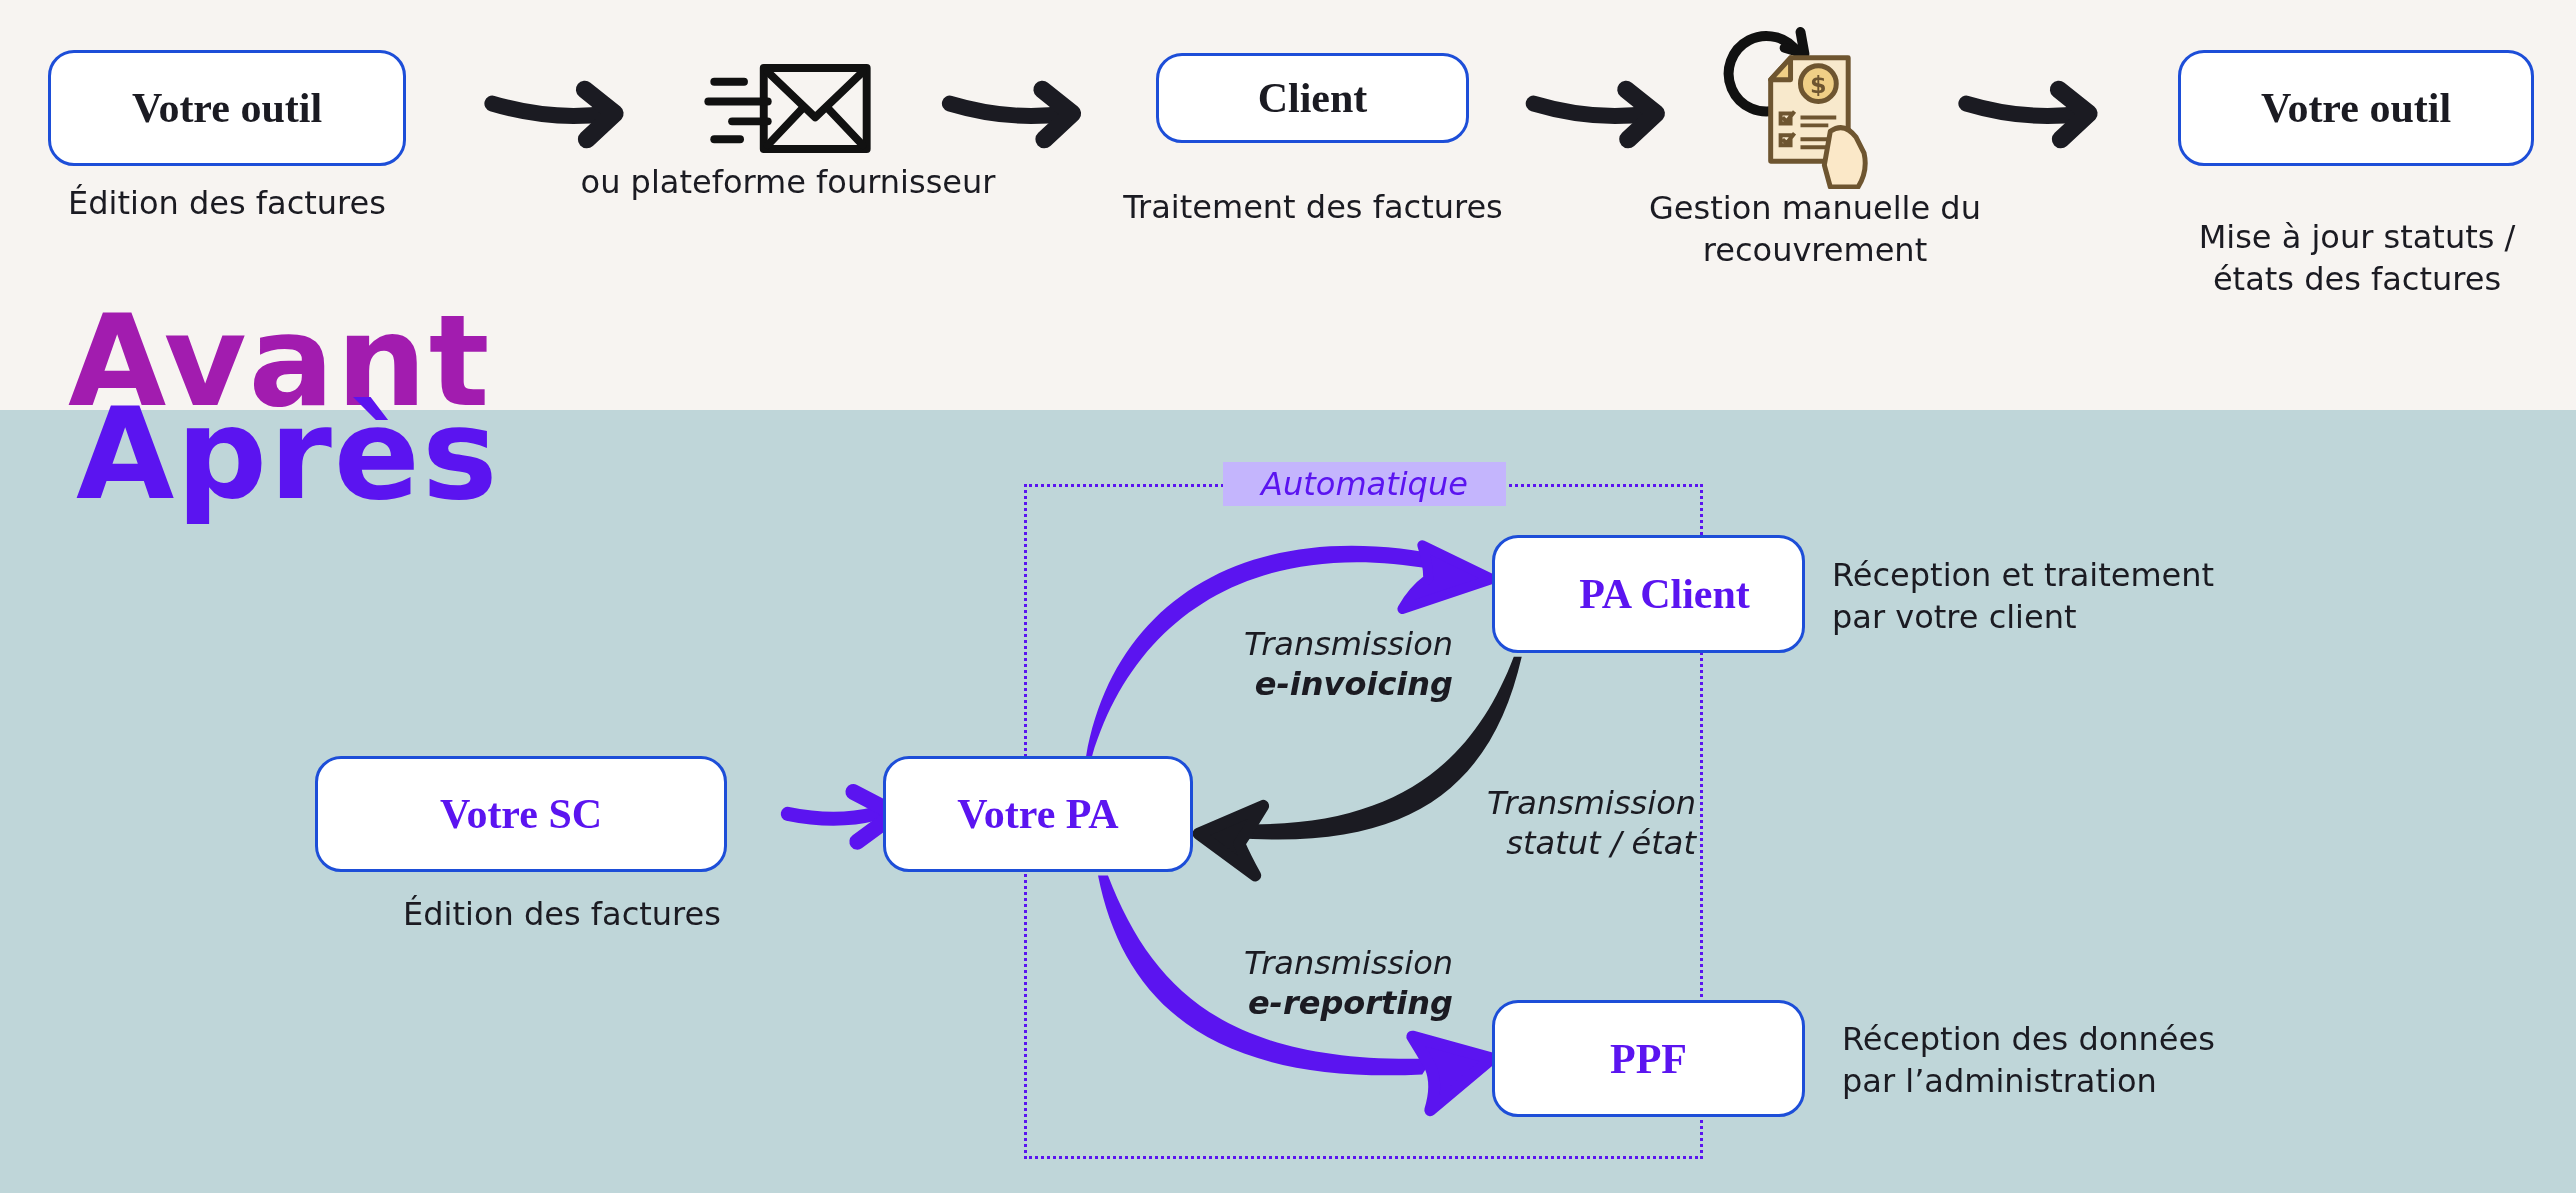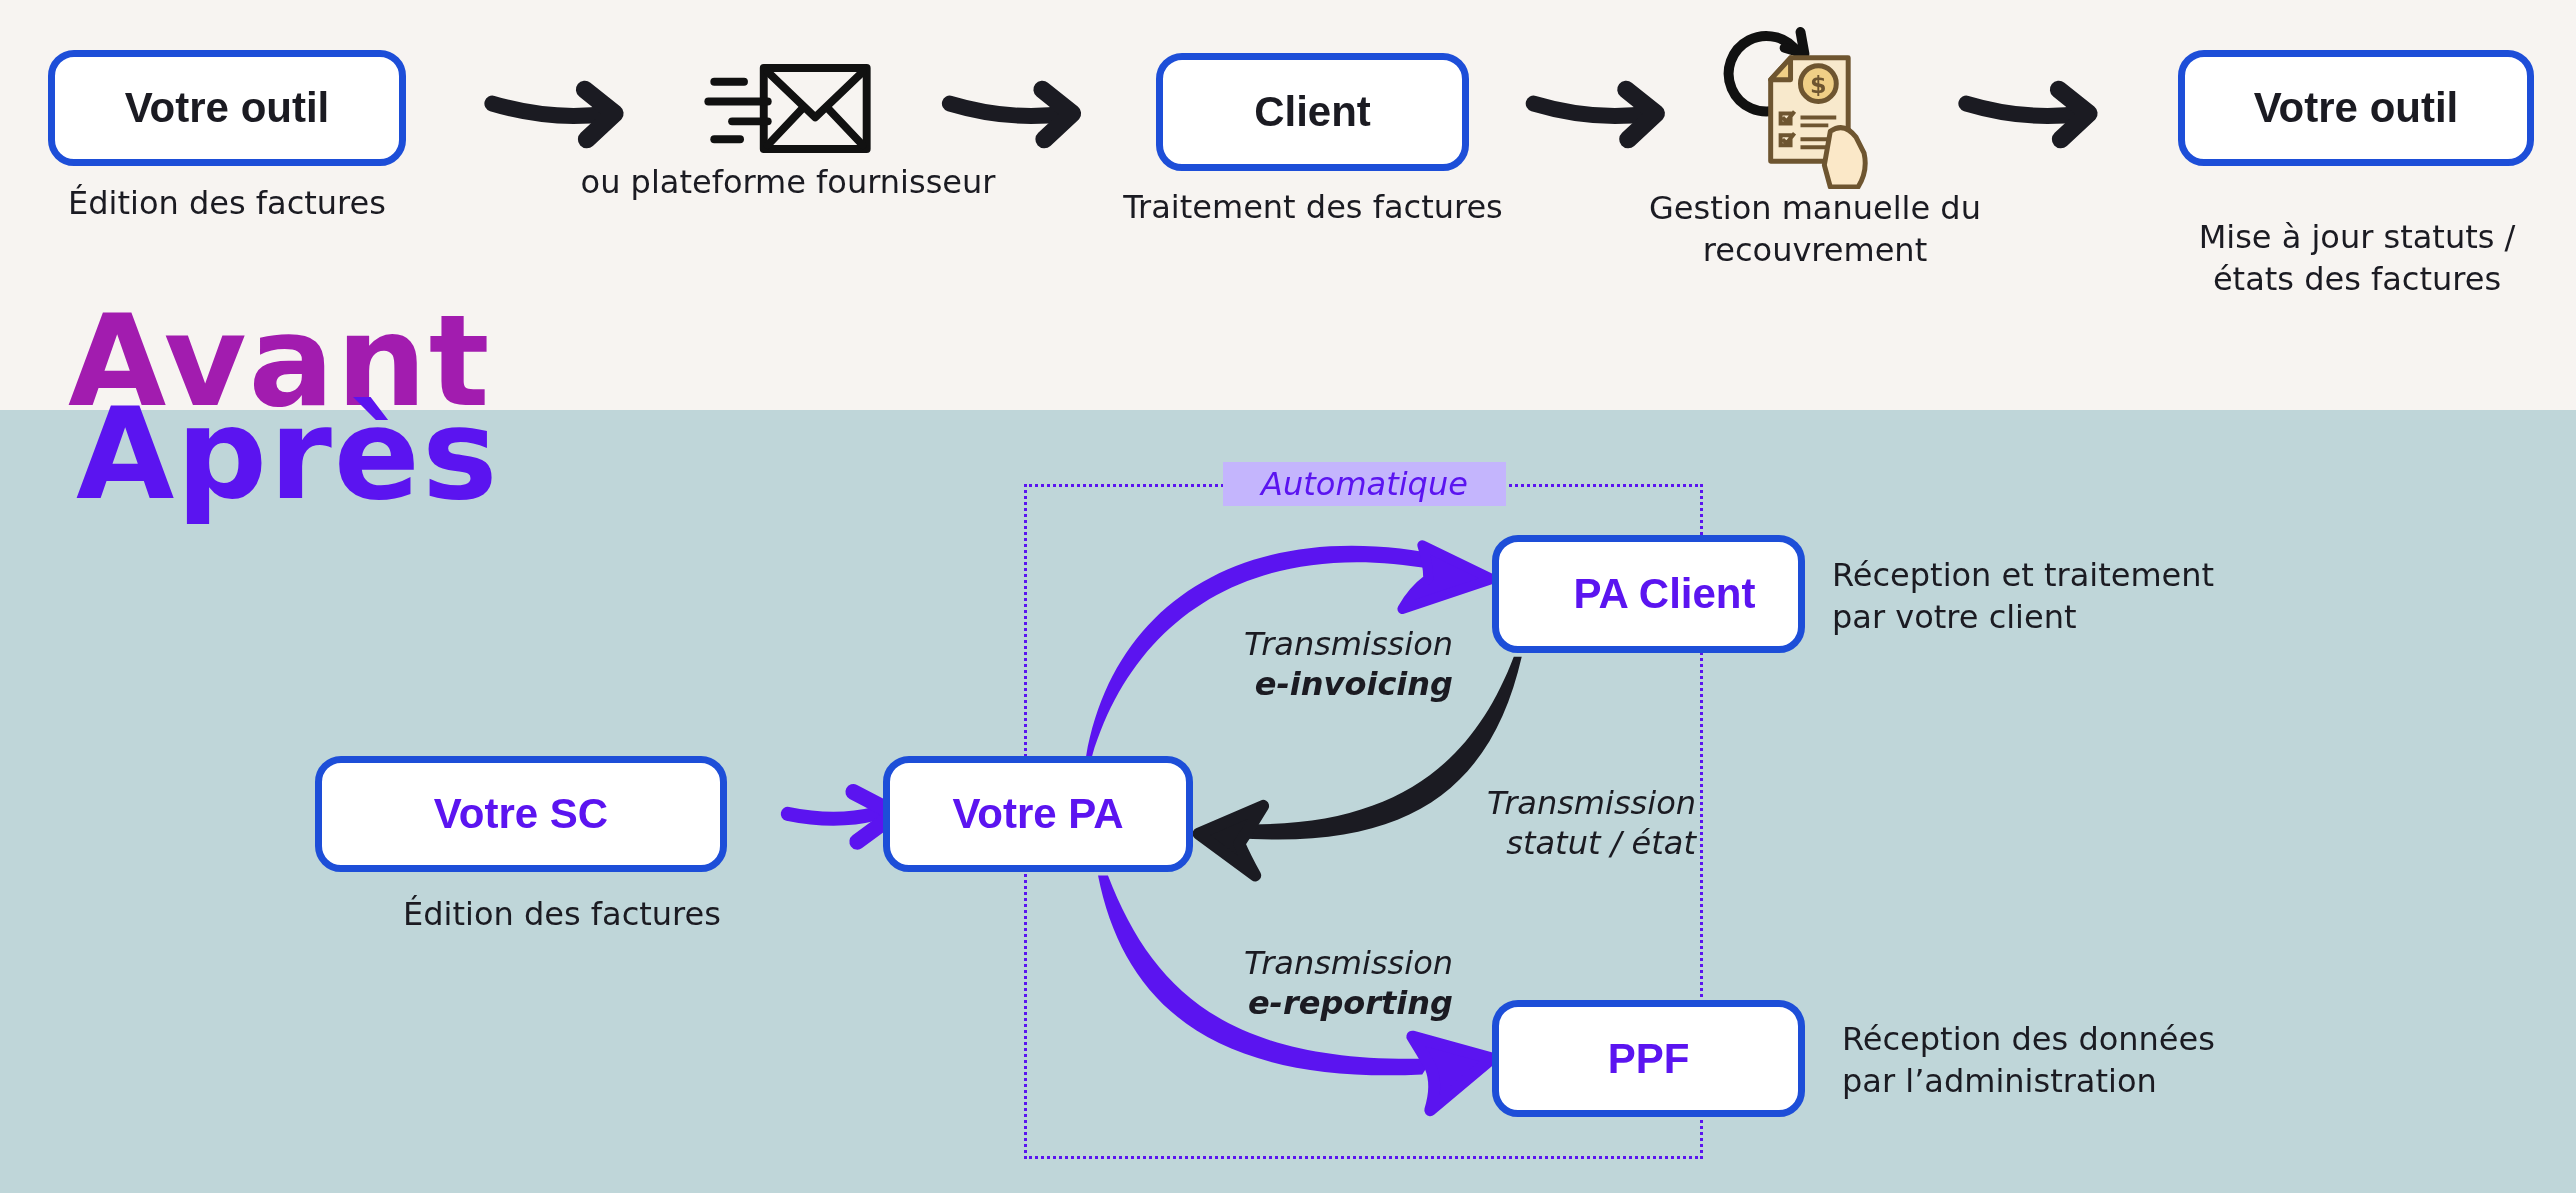--- a/index.html
+++ b/index.html
@@ -5,23 +5,23 @@
   html, body { margin: 0; padding: 0; }
   body {
     width: 2576px; height: 1194px; position: relative; overflow: hidden;
     font-family: "Liberation Sans", "DejaVu Sans", sans-serif;
     color: #1b1b22;
   }
   .top-section { position: absolute; left: 0; top: 0; width: 2576px; height: 410px; background: #f7f4f1; }
   .bottom-section { position: absolute; left: 0; top: 410px; width: 2576px; height: 784px; background: #bfd6d9; }
   .node {
     position: absolute; box-sizing: border-box; background: #ffffff;
-    border: 7px solid #1d4ed8; border-radius: 26px;
+    border: 3px solid #1d4ed8; border-radius: 26px;
     display: flex; align-items: center; justify-content: center;
-    font-family: Liberation Sans, sans-serif; font-weight: bold;
+    font-family: Liberation Serif, serif; font-weight: bold;
   }
   .node.dark { color: #1b1b22; font-size: 42px; }
   .node.purple { color: #5b14f0; font-size: 42px; }
   .caption {
     position: absolute; text-align: center; font-family: "DejaVu Sans", sans-serif;
     font-size: 32px; line-height: 42px; color: #1b1b22;
   }
   .caption-left { text-align: left; }
   .big-word {
     position: absolute; font-family: "DejaVu Sans", sans-serif; font-weight: bold;
@@ -78,21 +78,21 @@
     <path d="M10 20 L40 20"></path>
     <path d="M4 40 L64 40"></path>
     <path d="M28 60 L64 60"></path>
     <path d="M10 78 L36 78"></path>
   </g>
 </svg>
 <div class="caption" style="left:557px; top:161px; width:462px;">
   <div>ou plateforme fournisseur</div>
 </div>
 
-<div class="node dark" style="left:1156px; top:53px; width:313px; height:118px;">
+<div class="node dark" style="left:1156px; top:53px; width:313px; height:90px;">
   <span>Client</span>
 </div>
 <div class="caption" style="left:1104px; top:186px; width:418px;">Traitement des factures</div>
 
 <svg class="icon" style="left:1719px; top:22px;" width="159" height="167" viewBox="0 0 160 168">
 
   <path d="M60 88 A38 38 0 1 1 80 32" fill="none" stroke="#111" stroke-width="10" stroke-linecap="round"></path>
   <path d="M66 26 L86 32 L82 10" fill="none" stroke="#111" stroke-width="10" stroke-linecap="round" stroke-linejoin="round"></path>
 
   <path d="M52 58 L52 140 L130 140 L130 36 L72 36 Z" fill="#f8e9cc" stroke="#6e5530" stroke-width="5" stroke-linejoin="round"></path>

